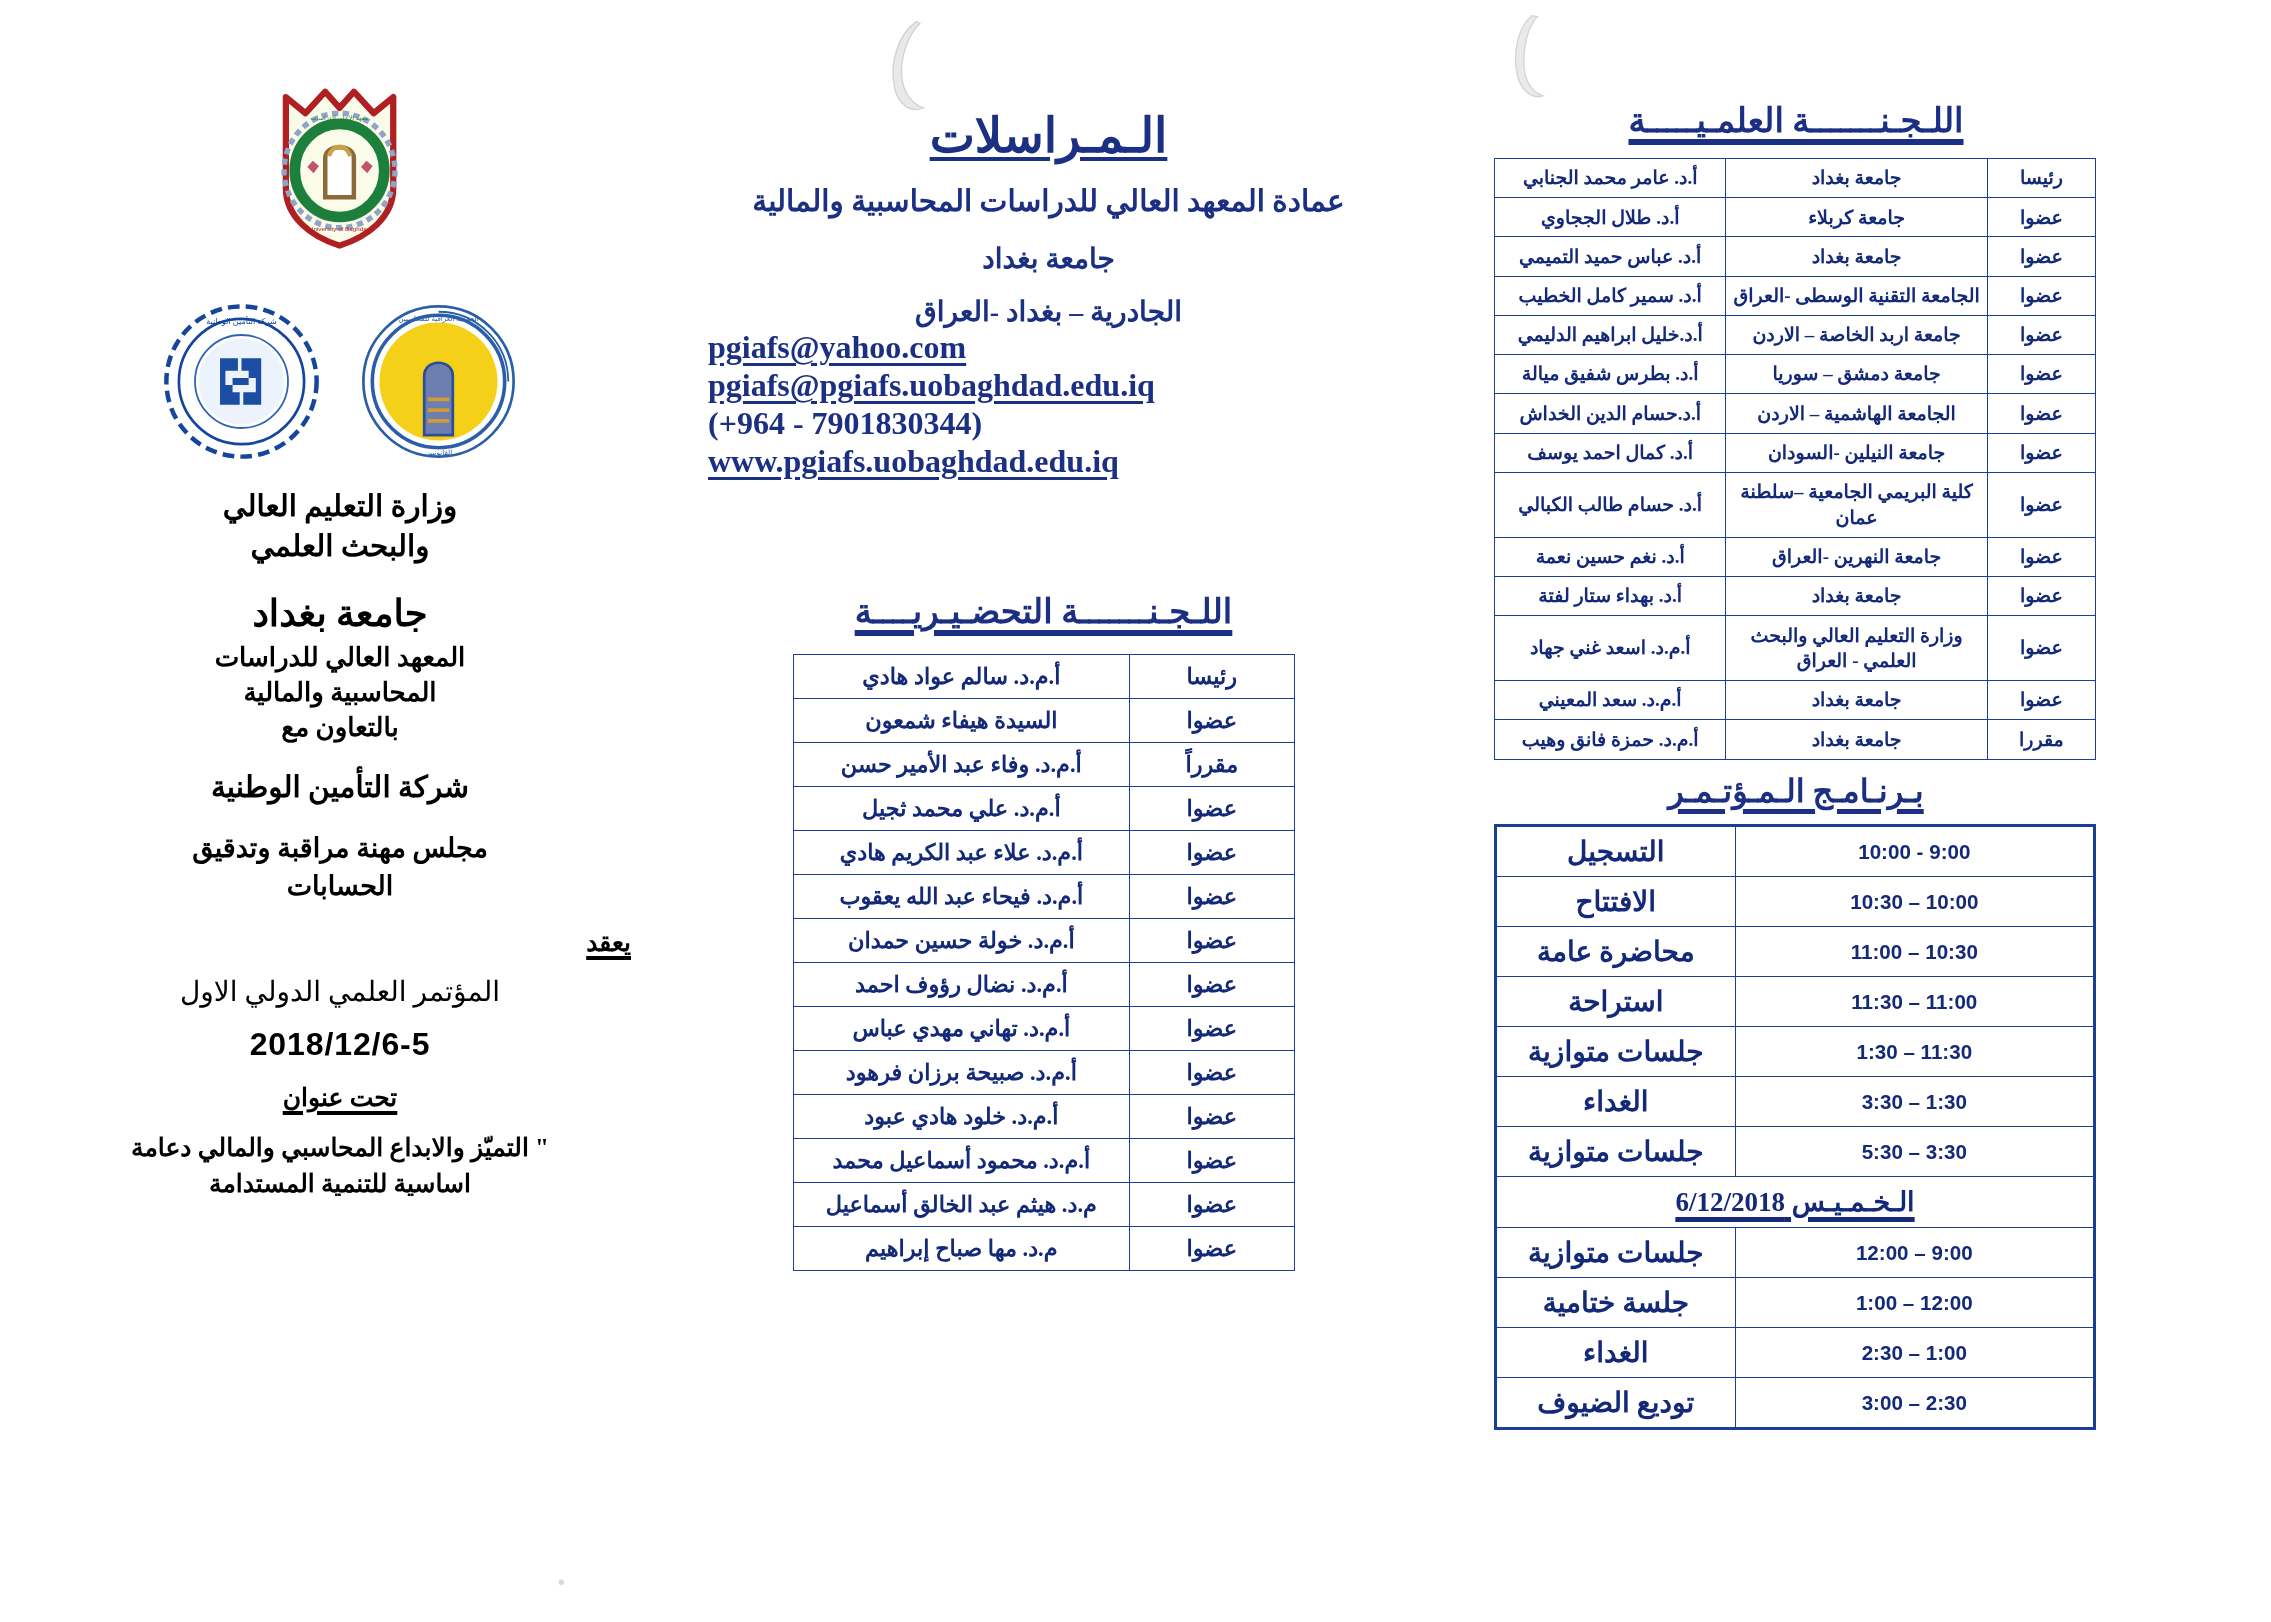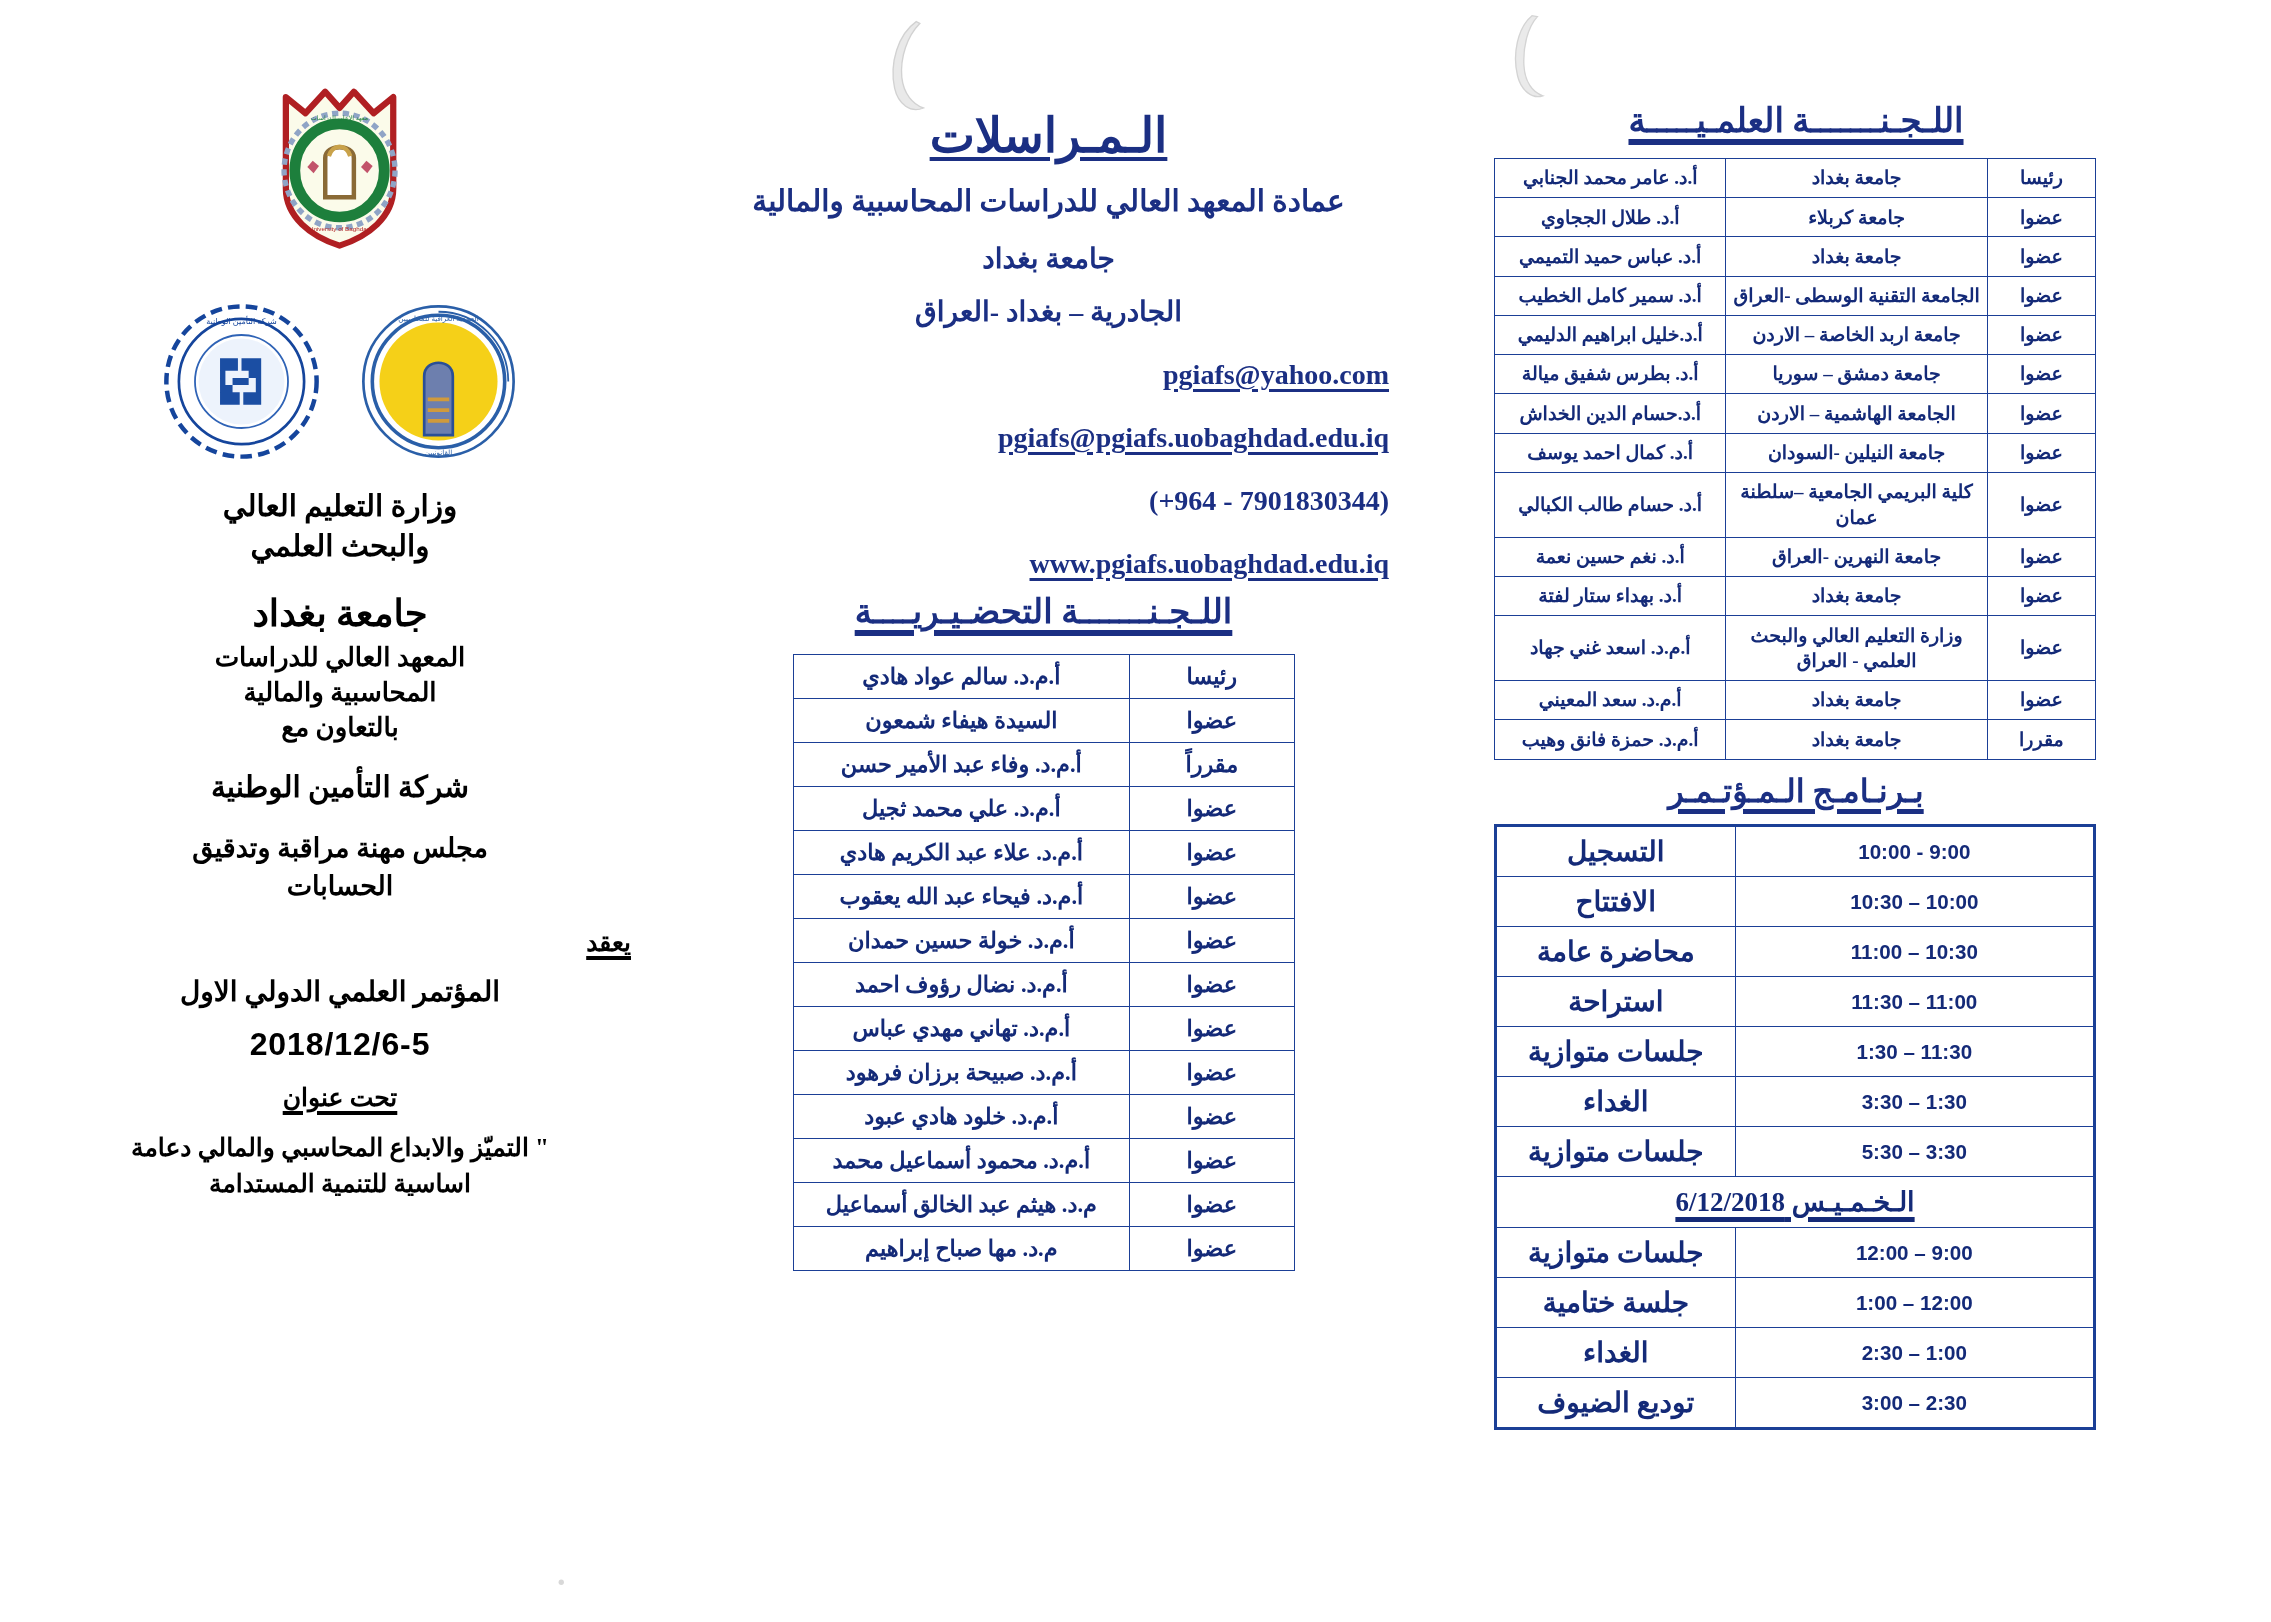--- a/index.html
+++ b/index.html
@@ -30,31 +30,31 @@
   .crest{width:130px;height:170px;position:relative;}
   .circ-logo{width:161px;height:161px;position:relative;}
 
   .left-txt{ text-align:center; color:#000000; }
   .lt-a{font-size:29.6px;font-weight:bold;letter-spacing:3.6px;line-height:1.35;margin-top:16px;}
   .lt-b{font-size:37px;font-weight:bold;letter-spacing:7.2px;line-height:1.3;margin-top:23px;}
   .lt-c{font-size:26px;font-weight:bold;letter-spacing:2.7px;line-height:1.35;margin-top:1.8px;}
   .lt-d{font-size:29.6px;font-weight:bold;letter-spacing:3.6px;line-height:1.35;margin-top:23px;}
   .lt-e{font-size:27px;font-weight:bold;letter-spacing:1.8px;line-height:1.4;margin-top:21.5px;}
   .lt-f{font-size:25px;font-weight:bold;letter-spacing:2.7px;margin-top:23px;text-align:right;}
-  .lt-g{font-size:28px;font-weight:bold;letter-spacing:3.6px;margin-top:18px;}
+  .lt-g{font-size:28px;font-weight:normal;letter-spacing:3.6px;margin-top:18px;}
   .lt-h{font-size:32px;font-weight:bold;letter-spacing:0.9px;margin-top:18px;font-family:"Liberation Sans",sans-serif;}
   .lt-i{font-size:25px;font-weight:bold;margin-top:19.7px;}
   .lt-j{font-size:25px;font-weight:bold;line-height:1.45;margin-top:18px;}
 
   
   #mid-col{left:708px;top:107px;width:681px;}
   .mid-title{font-size:48px;font-weight:bold;letter-spacing:9px;text-align:center;}
   .mid-line{font-size:29.6px;font-weight:bold;text-align:center;margin-top:18px;line-height:1.4;}
   .mid-line2{font-size:28px;font-weight:bold;text-align:center;margin-top:19.7px;}
-  .mono-link{font-family:"Liberation Serif",serif;font-size:28px;font-weight:bold;text-align:right;margin-top:31px;direction:ltr;}
+  .mono-link{font-family:"Liberation Serif",serif;font-size:32px;font-weight:bold;text-align:left;margin-top:1px;direction:ltr;}
   .mono-link.u2{text-decoration:underline;text-underline-offset:4.5px;text-decoration-thickness:2.7px;}
 
   
   .sec-head{font-size:34px;font-weight:bold;letter-spacing:12.5px;text-align:center;
             text-decoration:underline;text-underline-offset:7.2px;text-decoration-thickness:6.3px;}
 
   
   table.brochure{
     border-collapse:collapse;
     width:100%;

